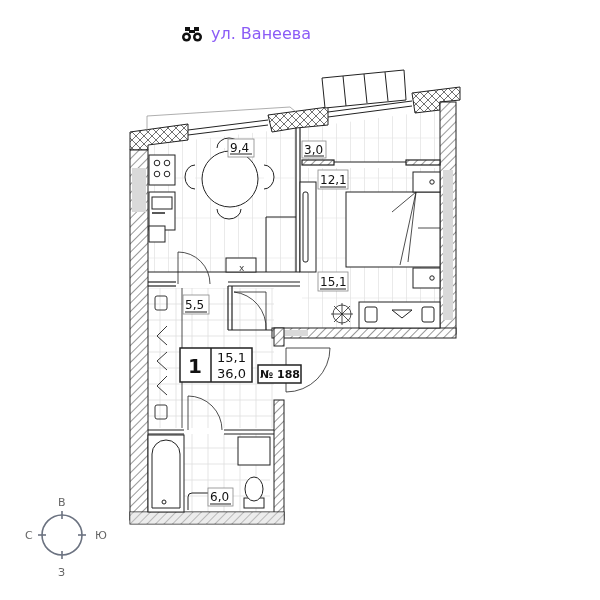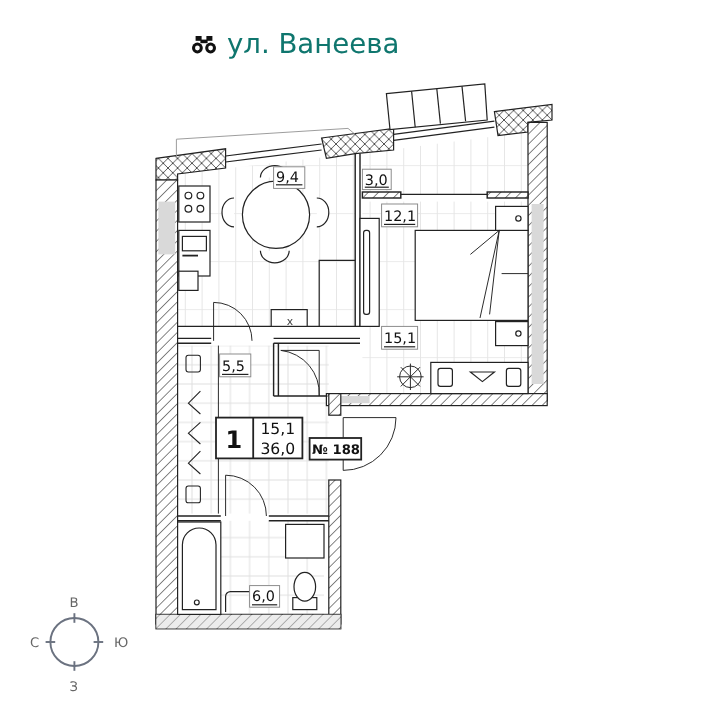--- a/index.html
+++ b/index.html
@@ -1,17 +1,17 @@
 <!DOCTYPE html>
 <html><head>
   <meta charset="utf-8">
   <style>
     html, body { margin: 0; padding: 0; background: #ffffff; }
     body { width: 600px; height: 600px; position: relative; overflow: hidden; font-family: "DejaVu Sans", sans-serif; }
-    .title { position: absolute; left: 0; top: 24px; width: 492px; text-align: center; font-size: 23px; color: #0f766e; display: flex; justify-content: center; align-items: center; gap: 8px; }
+    .title { position: absolute; left: 0; top: 24px; width: 492px; text-align: center; font-size: 16px; color: #8b5cf6; display: flex; justify-content: center; align-items: center; gap: 8px; }
     .title .bino { width: 22px; height: 16px; }
     svg.plan { position: absolute; left: 0; top: 0; }
     .lbl { font-family: "DejaVu Sans", sans-serif; font-size: 12px; fill: #111; }
     .big { font-family: "DejaVu Sans", sans-serif; font-size: 20px; font-weight: bold; fill: #111; }
     .mid { font-family: "DejaVu Sans", sans-serif; font-size: 13px; fill: #111; }
     .num { font-family: "DejaVu Sans", sans-serif; font-size: 11px; font-weight: bold; fill: #111; }
     .compass-lbl { font-family: "DejaVu Sans", sans-serif; font-size: 11px; fill: #666; }
   </style>
 </head>
 <body>

